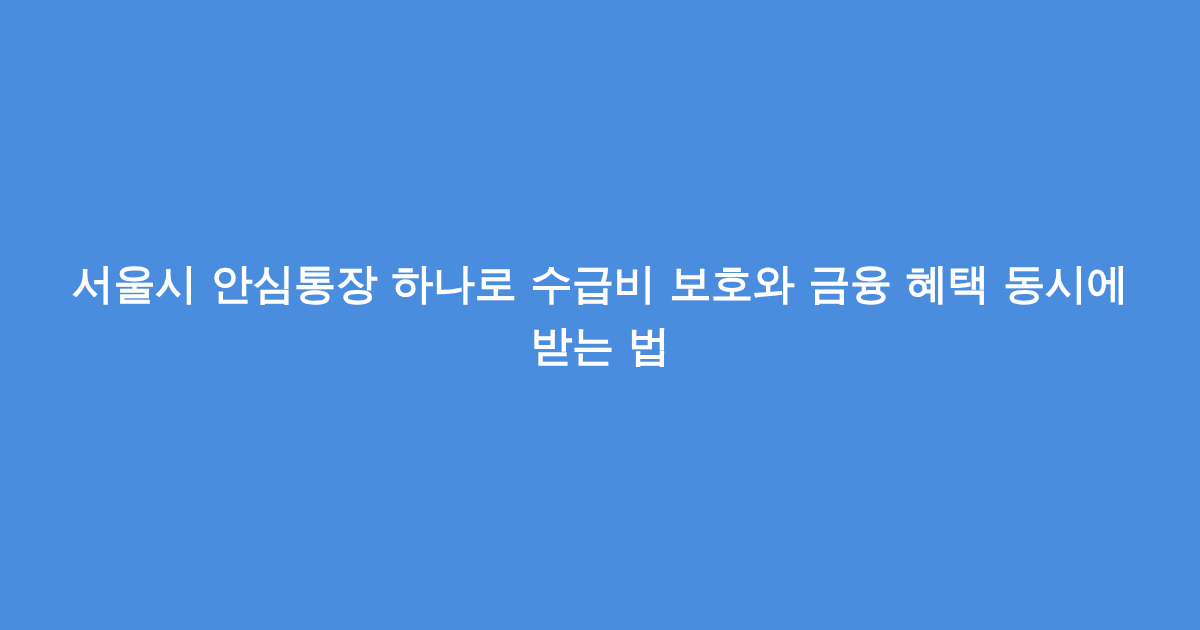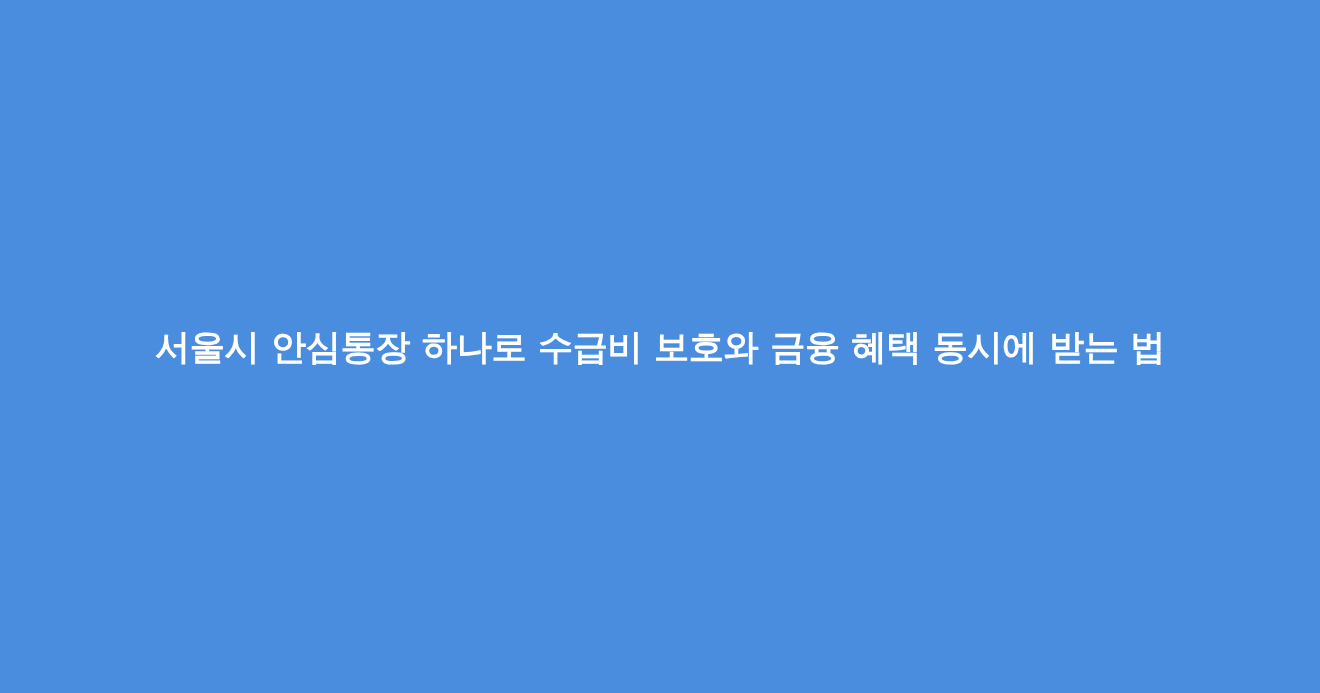--- a/index.html
+++ b/index.html
@@ -33,21 +33,21 @@
     box-sizing: border-box;
     width: 100%;
     padding: 0 70px;
     text-align: center;
   }
 
   .card-title {
     margin: 0;
     color: #ffffff;
     font-family: "DejaVu Sans", "Liberation Sans", sans-serif;
-    font-size: 32px;
+    font-size: 42px;
     font-weight: 700;
     line-height: 62px;
     letter-spacing: -0.4px;
     word-break: keep-all;
     white-space: pre-line;
     text-rendering: geometricPrecision;
     -webkit-font-smoothing: antialiased;
   }
 </style>
 </head>

